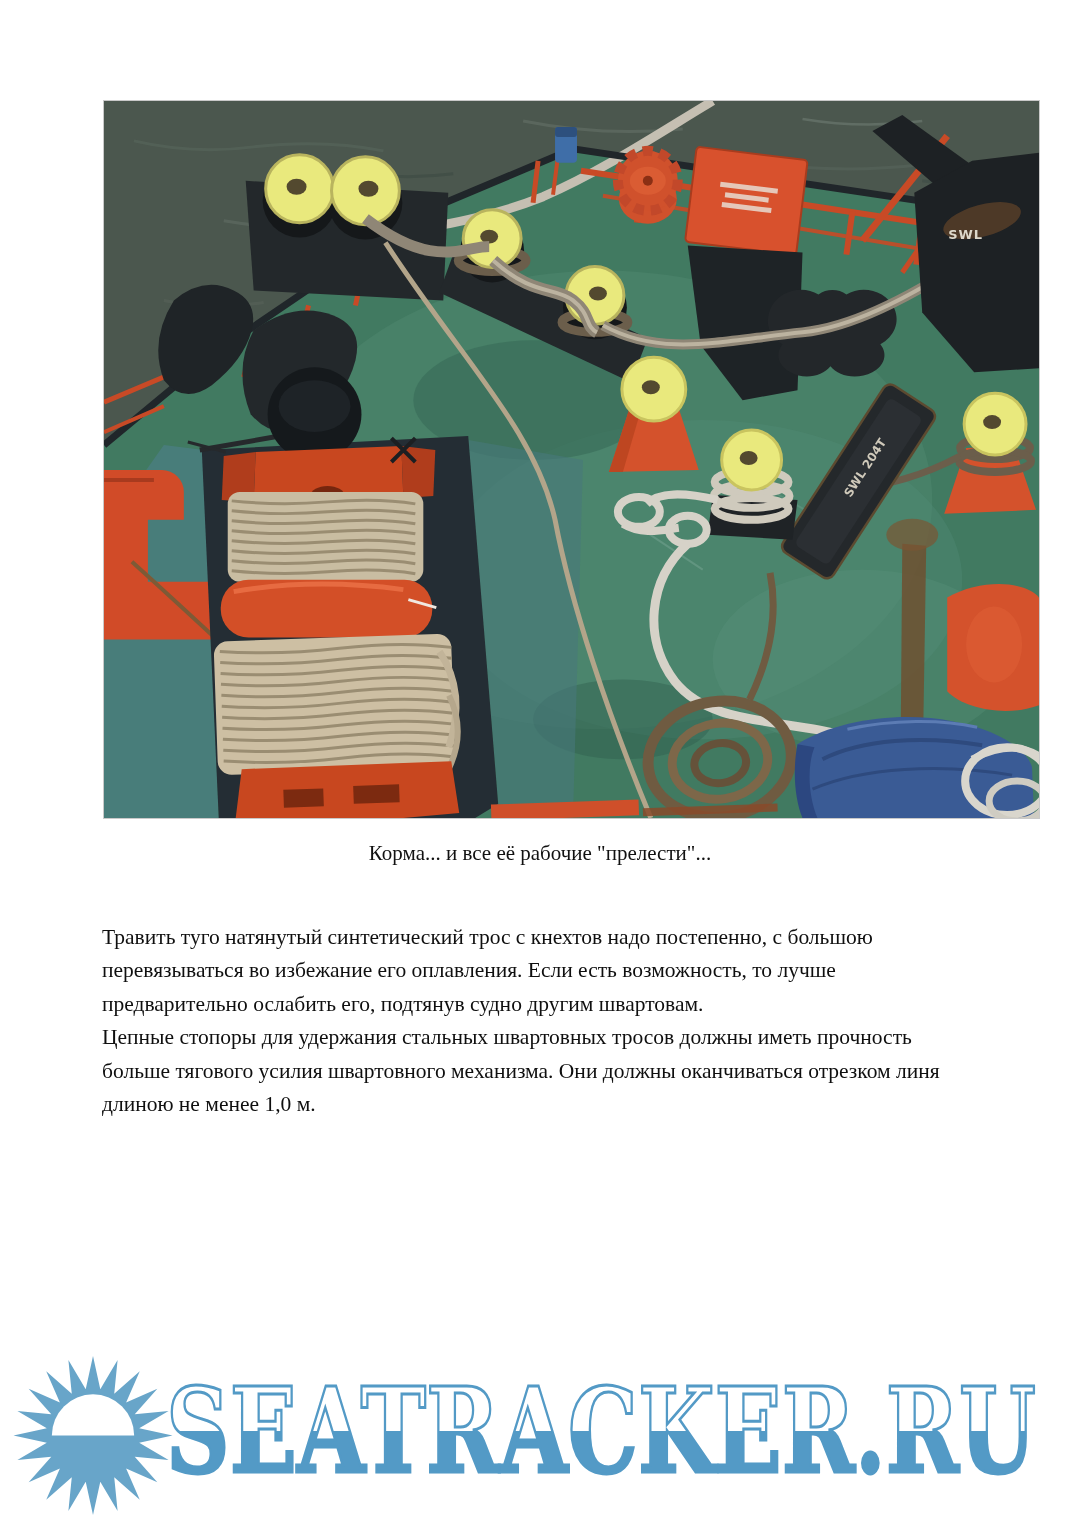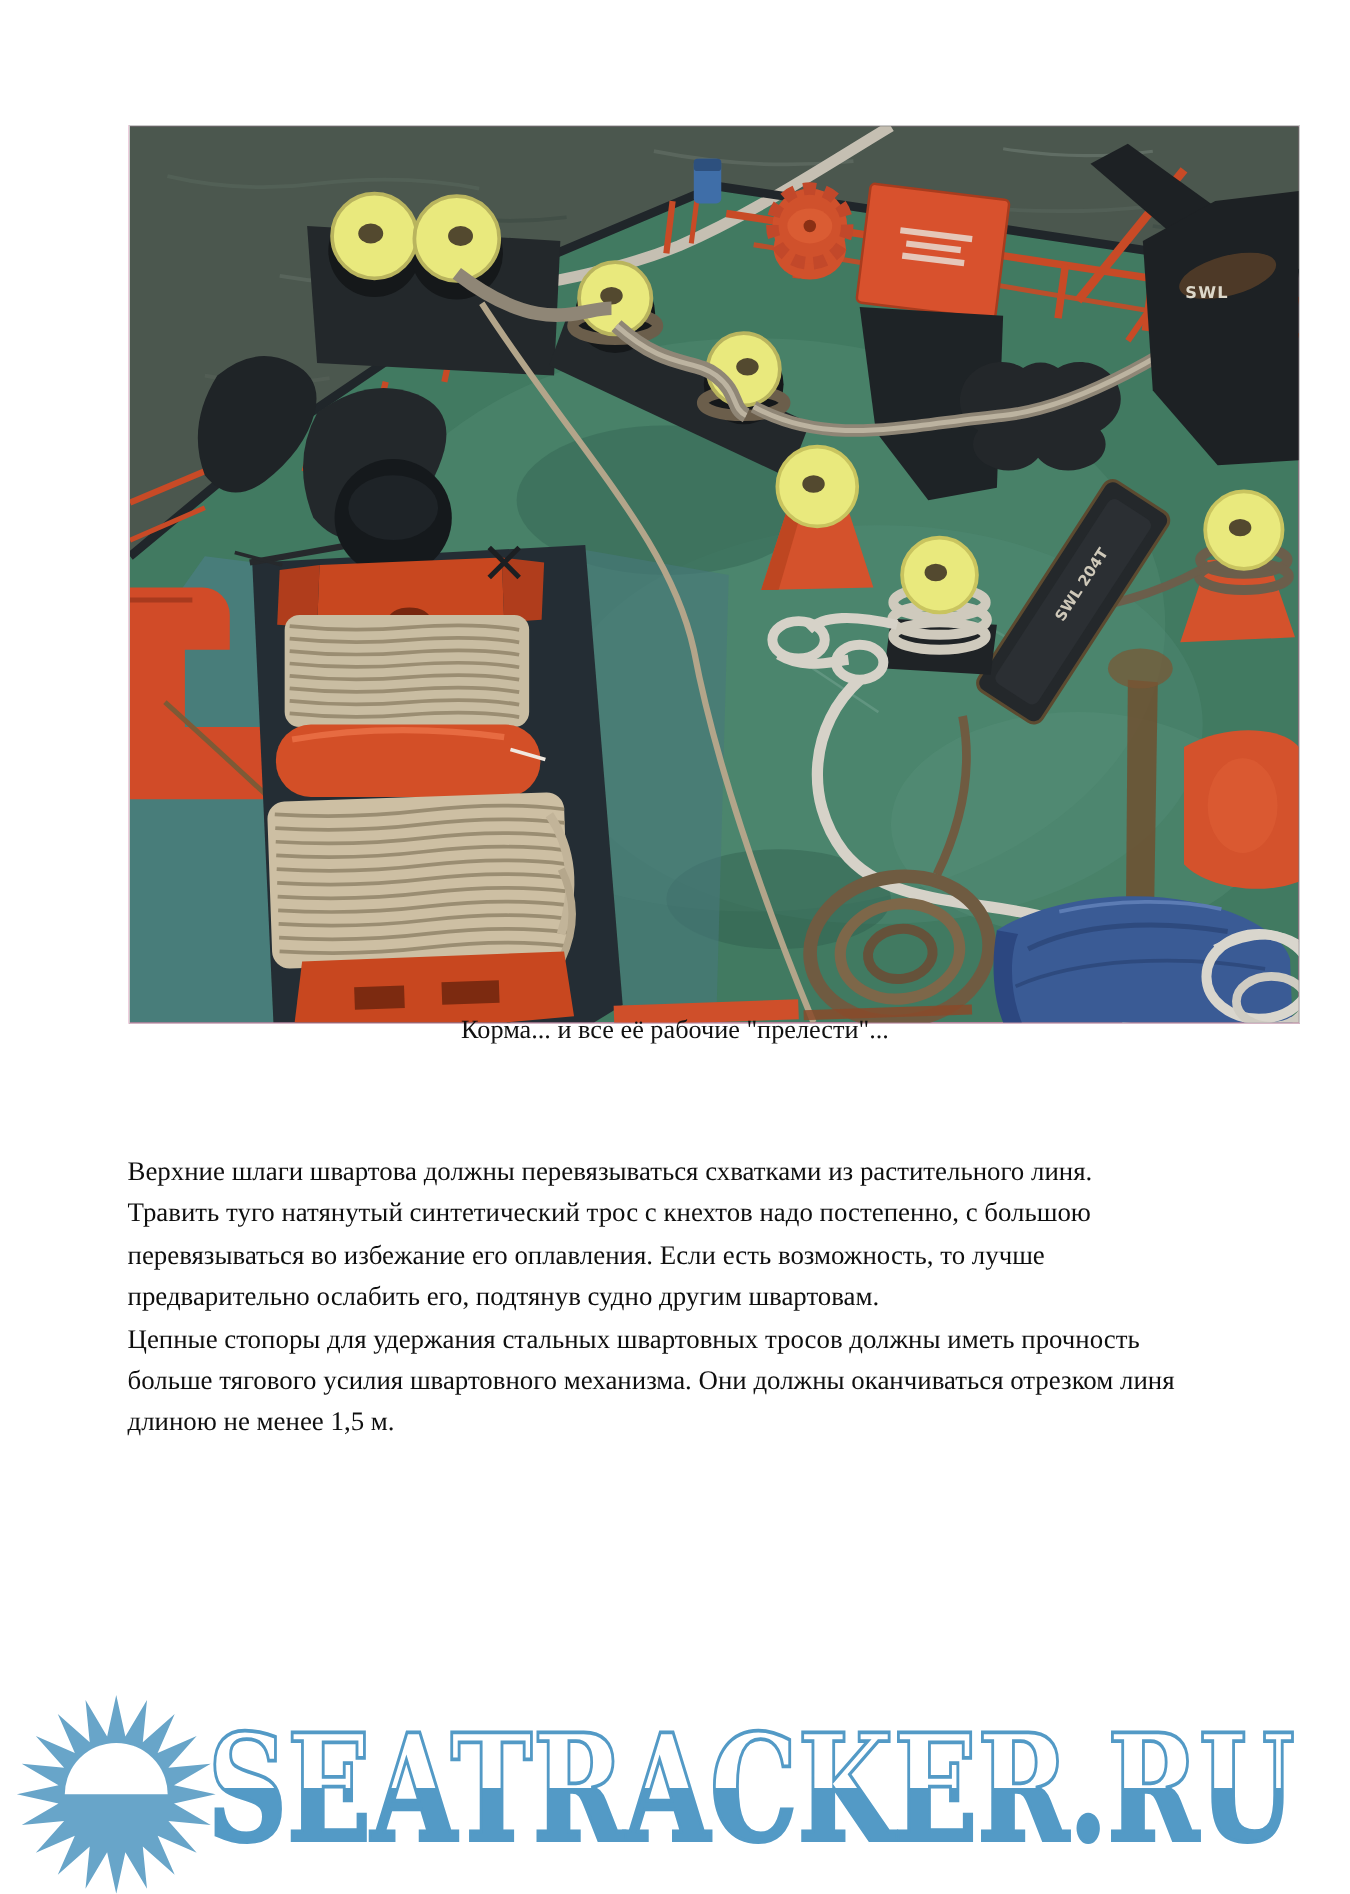--- a/index.html
+++ b/index.html
@@ -6,21 +6,21 @@
   body{
     width:1080px;height:1515px;position:relative;overflow:hidden;
     background:#ffffff;font-family:"Liberation Serif",serif;
   }
   figure.photo{
     position:absolute;left:103px;top:100px;width:937px;height:719px;margin:0;
     border:1px solid #c9c9c9;box-sizing:border-box;background:#ec4899;
   }
   figure.photo svg{display:block;width:100%;height:100%;}
   .caption{
-    position:absolute;left:0;top:811px;width:1080px;text-align:center;
+    position:absolute;left:0;top:841px;width:1080px;text-align:center;
     font-size:21px;color:#111;
   }
   .article{
     position:absolute;left:102px;top:921px;width:870px;
     font-size:21.5px;line-height:33.4px;color:#0f0f0f;
   }
   .article p{margin:0;}
   .wm-sun{position:absolute;left:8px;top:1356px;width:170px;height:159px;}
   .wm-text{position:absolute;left:163px;top:1380px;width:877px;height:108px;}
 </style>
@@ -258,23 +258,22 @@
     <g transform="rotate(-2 460 712)">
       <rect x="388" y="703" width="148" height="16" fill="#cf4f2a"></rect>
       <rect x="540" y="712" width="135" height="8" fill="#8a4a2a" opacity="0.85"></rect>
     </g>
   </svg>
 </figure>
 
 <div class="caption">Корма... и все её рабочие "прелести"...</div>
 
 <div class="article">
-  <p>Верхние шлаги швартова должны перевязываться схватками из растительного линя.</p>
   <p>Травить туго натянутый синтетический трос с кнехтов надо постепенно, с большою перевязываться во избежание его оплавления. Если есть возможность, то лучше предварительно ослабить его, подтянув судно другим швартовам.</p>
-  <p>Цепные стопоры для удержания стальных швартовных тросов должны иметь прочность больше тягового усилия швартовного механизма. Они должны оканчиваться отрезком линя длиною не менее 1,5 м.</p>
+  <p>Цепные стопоры для удержания стальных швартовных тросов должны иметь прочность больше тягового усилия швартовного механизма. Они должны оканчиваться отрезком линя длиною не менее 1,0 м.</p>
 </div>
 
 <div>
   <svg class="wm-sun" viewBox="0 0 180 170">
     <polygon points="175,85 139.4,92.8 170.8,111.3 134.6,107.7 158.8,135 125.4,120.4 140,153.8 112.7,129.6 116.3,165.8 97.8,134.4 90,170 82.2,134.4 63.7,165.8 67.3,129.6 40,153.8 54.6,120.4 21.2,135 45.4,107.7 9.2,111.3 40.6,92.8 5,85 40.6,77.2 9.2,58.7 45.4,62.3 21.2,35 54.6,49.6 40,16.2 67.3,40.4 63.7,4.2 82.2,35.6 90,0 97.8,35.6 116.3,4.2 112.7,40.4 140,16.2 125.4,49.6 158.8,35 134.6,62.3 170.8,58.7 139.4,77.2" fill="#68a5c9"></polygon>
     <path d="M46,85 A44,44 0 0 1 134,85 Z" fill="#ffffff"></path>
   </svg>
   <svg class="wm-text" viewBox="0 0 877 108">
     <defs>
       <linearGradient id="wmgrad" x1="0" y1="0" x2="0" y2="108" gradientUnits="userSpaceOnUse">

